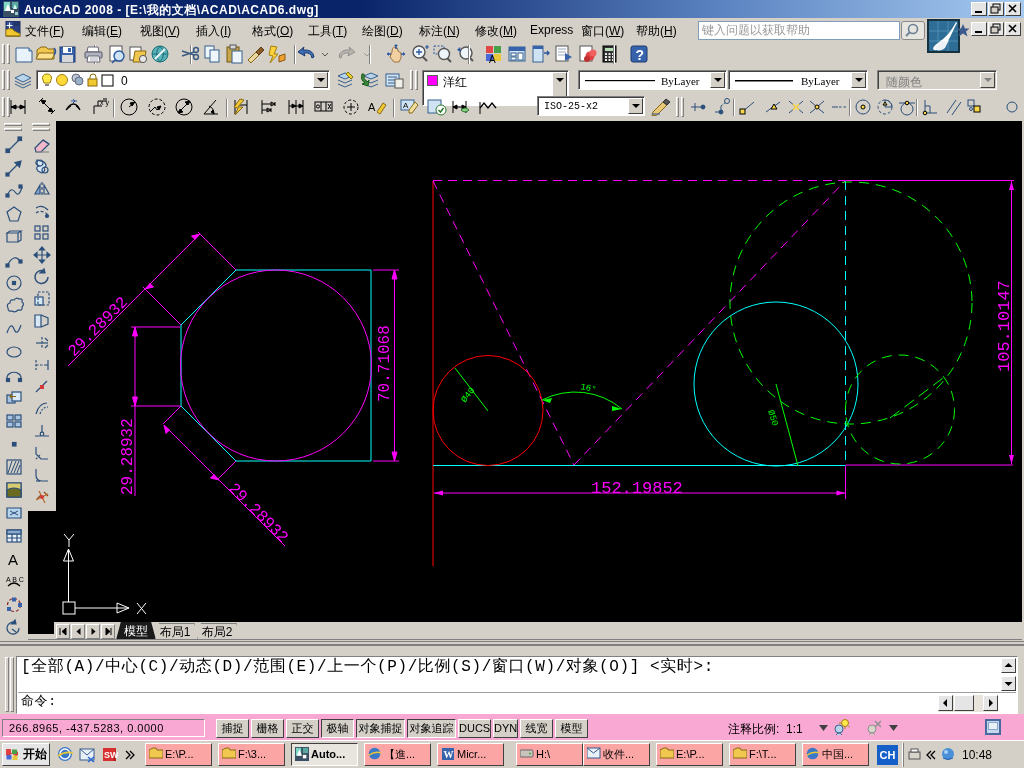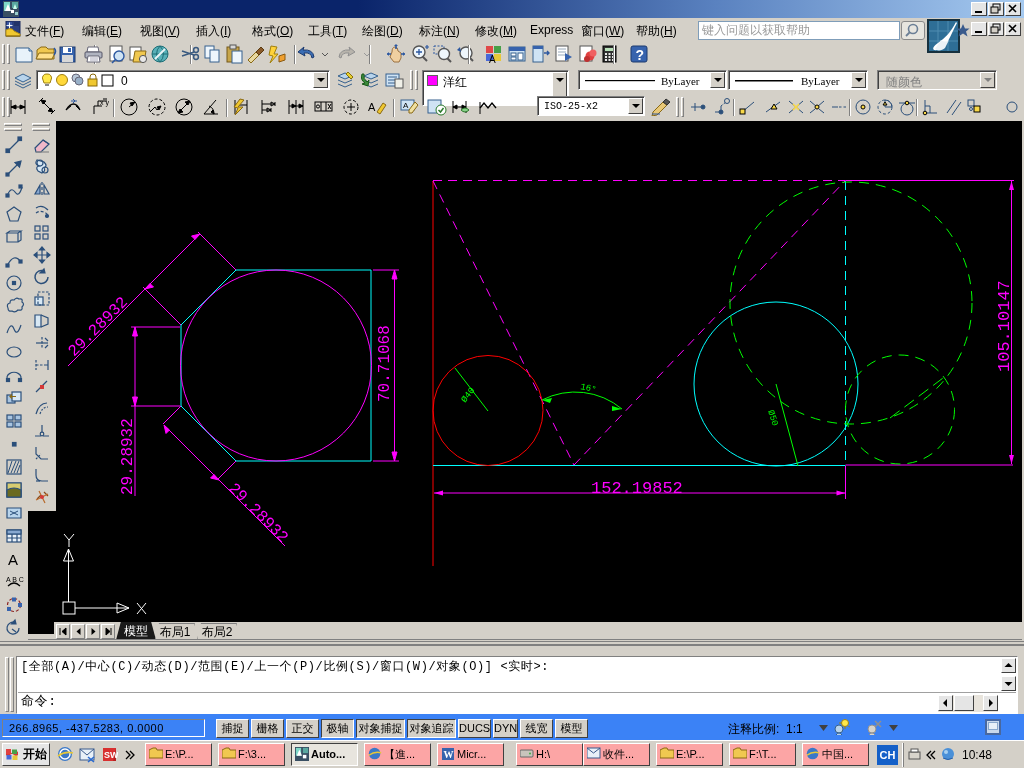--- a/index.html
+++ b/index.html
@@ -23,20 +23,21 @@
 <div class="ab" style="left:0;top:0;width:1024px;height:18px;background:linear-gradient(to right,#0a246a 0%,#0a246a 35%,#5a82c0 70%,#a6caf0 100%)">
  <svg class="ab" style="left:3px;top:1px" width="16" height="16" viewBox="0 0 16 16">
   <rect x="0" y="0" width="16" height="16" fill="#394f63"></rect>
   <rect x="1" y="1" width="6" height="9" fill="#7fd8c8"></rect>
       <rect x="9" y="1" width="6" height="6" fill="#5aa8a0"></rect>
   <path d="M2 10 L5 3 L8 10 Z" fill="#fff"></path>
       <path d="M10 8 L12 3 L14 8 Z" fill="#cfe"></path>
   <rect x="8" y="9" width="3" height="3" fill="#fff"></rect>
       <rect x="12" y="11" width="3" height="3" fill="#9cc"></rect>
  </svg>
+ <div class="ab" style="left:24px;top:2px;color:#fff;font-size:12px;font-weight:bold;letter-spacing:0.5px">AutoCAD 2008 - [E:\我的文档\ACAD\ACAD6.dwg]</div>
  <div class="ab raised" style="left:971px;top:2px;width:16px;height:14px">
       <svg width="14" height="12">
         <rect x="3" y="8" width="7" height="2" fill="#000"></rect>
       </svg>
     </div>
  <div class="ab raised" style="left:988px;top:2px;width:16px;height:14px">
       <svg width="14" height="12">
         <rect x="4" y="1" width="7" height="6" fill="none" stroke="#000"></rect>
         <rect x="2" y="4" width="7" height="6" fill="#d4d0c8" stroke="#000"></rect>
       </svg>
@@ -856,21 +857,21 @@
 </div>
 
 <div class="ab" style="left:0;top:641px;width:1024px;height:15px;background:#d4d0c8;border-top:1px solid #808080">
     <div style="height:2px;background:#808080;margin-top:2px"></div>
   </div>
 
 <div id="cmdwin" class="ab" style="left:0;top:656px;width:1024px;height:58px">
  <div class="ab" style="left:5px;top:1px;width:4px;height:55px;border:1px solid;border-color:#fff #808080 #808080 #fff"></div>
  <div class="ab" style="left:10px;top:1px;width:4px;height:55px;border:1px solid;border-color:#fff #808080 #808080 #fff"></div>
  <div class="ab" style="left:16px;top:0;width:1002px;height:58px;border:1px solid;border-color:#808080 #fff #fff #808080;background:#fff"></div>
- <div class="ab" style="left:18px;top:2px;width:983px;height:33px;background:#fff;font-size:12px;letter-spacing:0.6px;color:#000;font-family:'Liberation Mono','Liberation Sans',monospace">
+ <div class="ab" style="left:18px;top:2px;width:983px;height:33px;background:#fff;font-size:16px;letter-spacing:0.6px;color:#000;font-family:'Liberation Mono','Liberation Sans',monospace">
   <div style="padding:1px 0 0 3px;line-height:16px;white-space:nowrap">[全部(A)/中心(C)/动态(D)/范围(E)/上一个(P)/比例(S)/窗口(W)/对象(O)] &lt;实时&gt;:</div>
  </div>
 
  <div class="ab raised" style="left:1001px;top:2px;width:15px;height:15px">
       <svg width="13" height="13">
         <path d="M6.5 4 L2.5 8 h8 Z" fill="#000"></path>
       </svg>
     </div>
  <div class="ab raised" style="left:1001px;top:20px;width:15px;height:15px">
       <svg width="13" height="13">
@@ -889,21 +890,21 @@
       </svg>
     </div>
  <div class="ab raised" style="left:954px;top:39px;width:20px;height:16px"></div>
  <div class="ab raised" style="left:983px;top:39px;width:15px;height:16px">
       <svg width="13" height="14">
         <path d="M9 7 L5 3 v8 Z" fill="#000"></path>
       </svg>
     </div>
 </div>
 
-<div id="status" class="ab" style="left:0;top:714px;width:1024px;height:26px;background:#3b82f6">
+<div id="status" class="ab" style="left:0;top:714px;width:1024px;height:26px;background:#f9a8d4">
  <div class="ab sunken" style="left:2px;top:5px;width:203px;height:18px;font-size:11px;line-height:16px;padding-left:6px;color:#000;letter-spacing:0.5px">266.8965, -437.5283, 0.0000</div>
  <div class="tbtn" style="left:216px;width:33px">捕捉</div>
  <div class="tbtn" style="left:251px;width:33px">栅格</div>
  <div class="tbtn" style="left:286px;width:33px">正交</div>
  <div class="tbtn on" style="left:321px;width:33px">极轴</div>
  <div class="tbtn on" style="left:356px;width:49px">对象捕捉</div>
  <div class="tbtn on" style="left:407px;width:49px">对象追踪</div>
  <div class="tbtn" style="left:458px;width:33px">DUCS</div>
  <div class="tbtn" style="left:493px;width:25px">DYN</div>
  <div class="tbtn" style="left:520px;width:33px">线宽</div>

